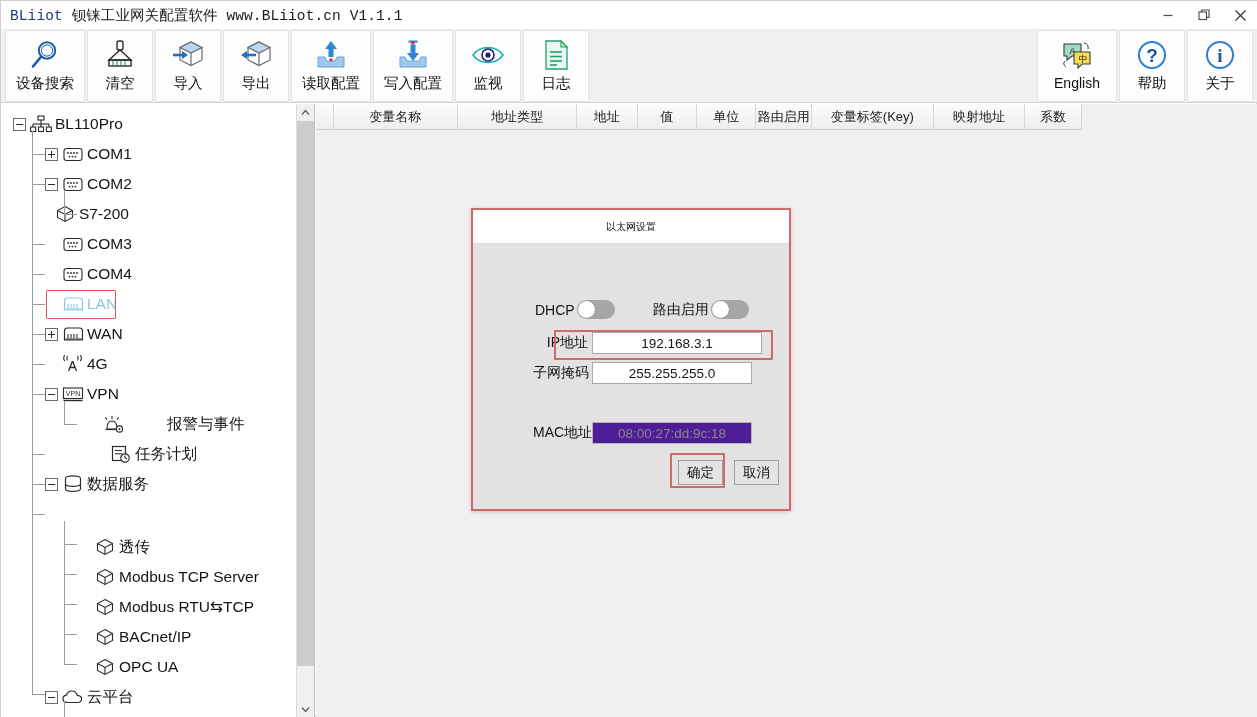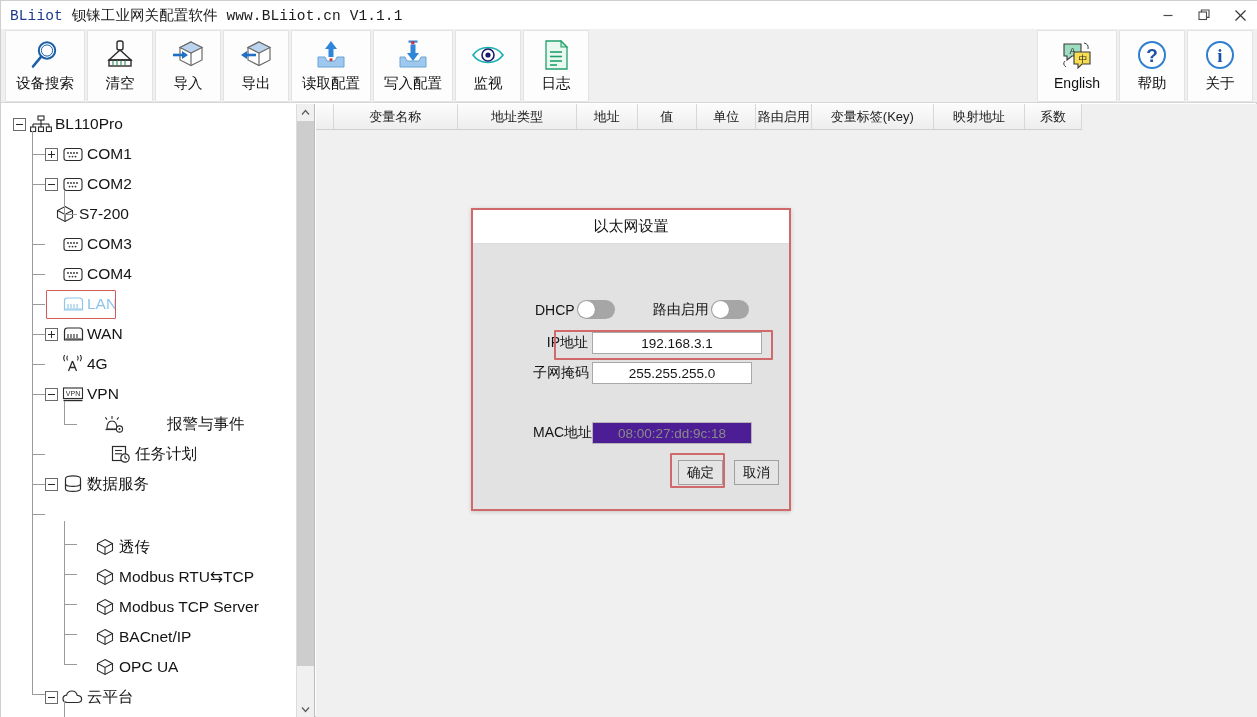--- a/index.html
+++ b/index.html
@@ -103,21 +103,21 @@
   
   .dialog{
     position:absolute;left:470px;top:207px;width:320px;height:303px;
     background:#e2e2e2;border:2px solid #d06a6a;box-sizing:border-box;
     box-shadow:0 1px 4px rgba(0,0,0,.18);
   }
   .dlg-title{
     height:34px;background:#ffffff;display:flex;align-items:center;justify-content:center;
     border-bottom:1px solid #dcdcdc;box-sizing:border-box;
   }
-  .dlg-title span{font-size:15px;color:#141414;}
+  .dlg-title span{font-size:10px;color:#141414;}
   .dlg-body{position:relative;height:255px;}
 
   .row-toggles{position:absolute;left:0;top:56px;width:100%;display:flex;align-items:center;}
   .tgl-wrap{display:flex;align-items:center;}
   .tgl-lab{font-size:14px;color:#141414;}
   .switch{
     width:38px;height:19px;border-radius:10px;background:#a6a6a6;position:relative;
     margin-left:2px;flex:0 0 auto;
   }
   .switch .knob{
@@ -514,32 +514,32 @@
         </div>
         <div class="tnode" style="padding-left: 76px;">
           <span class="expander-spacer"></span>
           <span class="ticon" style="color: rgb(43, 43, 43);">
             <svg width="18" height="18" viewBox="0 0 18 18">
               <polygon points="9,1.5 16.5,5.5 16.5,12.5 9,16.5 1.5,12.5 1.5,5.5" fill="#fff" stroke="#2b2b2b" stroke-width="1.1"></polygon>
               <polyline points="1.5,5.5 9,9.5 16.5,5.5" fill="none" stroke="#2b2b2b" stroke-width="1.1"></polyline>
               <line x1="9" y1="9.5" x2="9" y2="16.5" stroke="#2b2b2b" stroke-width="1.1"></line>
             </svg>
           </span>
-          <span class="tlabel">Modbus RTU⇆TCP</span>
+          <span class="tlabel">Modbus TCP Server</span>
         </div>
         <div class="tnode" style="padding-left: 76px;">
           <span class="expander-spacer"></span>
           <span class="ticon" style="color: rgb(43, 43, 43);">
             <svg width="18" height="18" viewBox="0 0 18 18">
               <polygon points="9,1.5 16.5,5.5 16.5,12.5 9,16.5 1.5,12.5 1.5,5.5" fill="#fff" stroke="#2b2b2b" stroke-width="1.1"></polygon>
               <polyline points="1.5,5.5 9,9.5 16.5,5.5" fill="none" stroke="#2b2b2b" stroke-width="1.1"></polyline>
               <line x1="9" y1="9.5" x2="9" y2="16.5" stroke="#2b2b2b" stroke-width="1.1"></line>
             </svg>
           </span>
-          <span class="tlabel">Modbus TCP Server</span>
+          <span class="tlabel">Modbus RTU⇆TCP</span>
         </div>
         <div class="tnode" style="padding-left: 76px;">
           <span class="expander-spacer"></span>
           <span class="ticon" style="color: rgb(43, 43, 43);">
             <svg width="18" height="18" viewBox="0 0 18 18">
               <polygon points="9,1.5 16.5,5.5 16.5,12.5 9,16.5 1.5,12.5 1.5,5.5" fill="#fff" stroke="#2b2b2b" stroke-width="1.1"></polygon>
               <polyline points="1.5,5.5 9,9.5 16.5,5.5" fill="none" stroke="#2b2b2b" stroke-width="1.1"></polyline>
               <line x1="9" y1="9.5" x2="9" y2="16.5" stroke="#2b2b2b" stroke-width="1.1"></line>
             </svg>
           </span>

